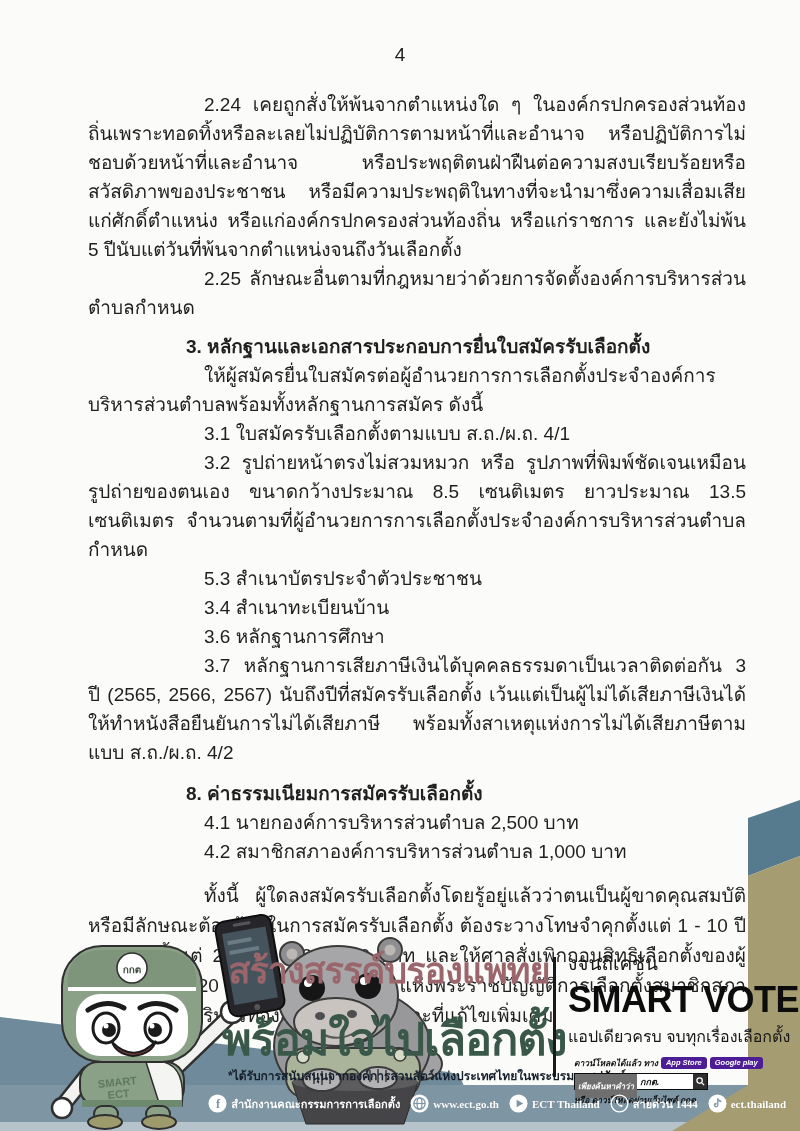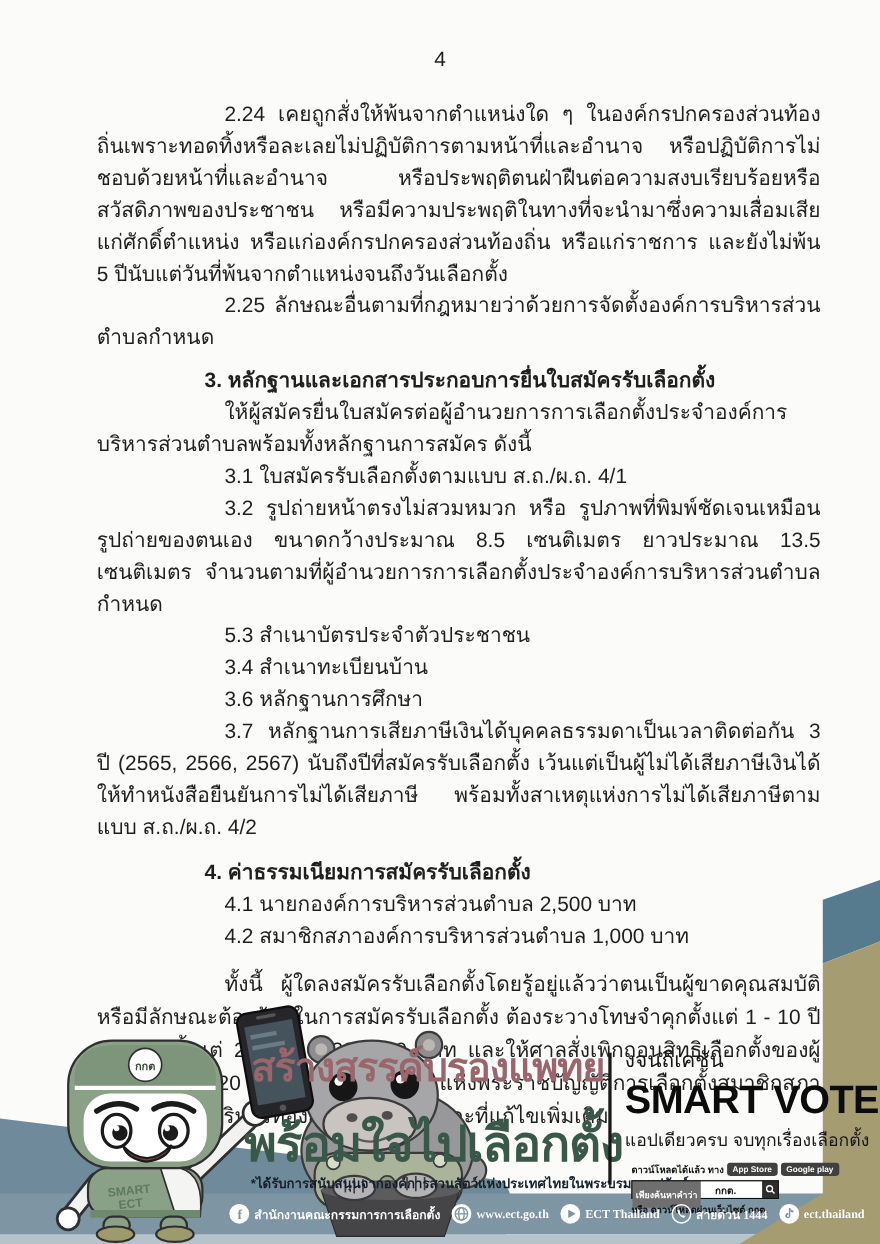--- a/index.html
+++ b/index.html
@@ -21,29 +21,29 @@
   .tagline .l1{font-size:36px;font-weight:600;letter-spacing:-1px;color:#9b666b;white-space:nowrap;}
   .tagline .l2{font-size:45px;font-weight:800;letter-spacing:-1px;color:#3a5849;white-space:nowrap;margin-top:4px;}
   .footnote{position:absolute;left:228px;top:1066px;width:326px;z-index:3;font-size:12px;
             font-weight:bold;color:#151f2b;white-space:nowrap;}
   .divider{position:absolute;left:553px;top:957px;width:3px;height:120px;background:#191919;z-index:3;}
   .app{position:absolute;left:568px;top:948px;width:190px;z-index:3;color:#161616;}
   .app .lbl{font-size:19px;}
   .app .name{font-size:36px;font-weight:800;letter-spacing:-.5px;color:#0c0c0c;margin-top:1px;white-space:nowrap;}
   .app .sub{font-size:16px;margin-top:3px;white-space:nowrap;}
   .app .dl{display:flex;gap:6px;margin-top:7px;align-items:flex-start;}
-  .app .dlcol{display:flex;flex-direction:column;gap:3px;}
+  .app .dlcol{display:flex;flex-direction:column;gap:3px;font-style:italic;}
   .smalltext{font-size:8.5px;font-weight:bold;color:#111;white-space:nowrap;}
-  .badge{background:#404040;color:#fff;border-radius:3px;font-size:7.5px;font-weight:bold;
+  .badge{background:#4c1d95;color:#fff;border-radius:3px;font-size:7.5px;font-weight:bold;
          padding:2px 5px;line-height:1;white-space:nowrap;}
   .searchrow{display:flex;align-items:stretch;border:1px solid #0d0d0d;background:#2e2e2e;height:15px;width:132px;}
   .searchrow .pfx{background:#6f6f6f;color:#fff;font-size:8px;font-weight:bold;padding:12px 3px;
                   display:flex;align-items:center;white-space:nowrap;}
   .searchrow .term{background:#fff;color:#111;font-size:9px;font-weight:bold;flex:1;
-                   display:flex;align-items:center;padding:0 13px;}
+                   display:flex;align-items:center;padding:0 3px;}
   .searchrow .btn{width:14px;display:flex;align-items:center;justify-content:center;background:#2e2e2e;}
   
   .bar{position:absolute;left:0;top:1085px;width:800px;height:37px;z-index:3;
        display:flex;align-items:center;justify-content:flex-end;gap:10px;padding-right:14px;
        box-sizing:border-box;color:#fff;}
   .bar .item{display:flex;align-items:center;gap:4px;}
   .bar .label{font-size:11px;font-weight:bold;white-space:nowrap;text-shadow:0 0 1px rgba(0,0,0,.15);font-family:Liberation Serif, serif;}
   .icn{display:block;}
 </style>
 </head>
@@ -57,21 +57,21 @@
     <p>2.24 เคยถูกสั่งให้พ้นจากตำแหน่งใด ๆ ในองค์กรปกครองส่วนท้องถิ่นเพราะทอดทิ้งหรือละเลยไม่ปฏิบัติการตามหน้าที่และอำนาจ หรือปฏิบัติการไม่ชอบด้วยหน้าที่และอำนาจ หรือประพฤติตนฝ่าฝืนต่อความสงบเรียบร้อยหรือสวัสดิภาพของประชาชน หรือมีความประพฤติในทางที่จะนำมาซึ่งความเสื่อมเสียแก่ศักดิ์ตำแหน่ง หรือแก่องค์กรปกครองส่วนท้องถิ่น หรือแก่ราชการ และยังไม่พ้น 5 ปีนับแต่วันที่พ้นจากตำแหน่งจนถึงวันเลือกตั้ง</p>
     <p>2.25 ลักษณะอื่นตามที่กฎหมายว่าด้วยการจัดตั้งองค์การบริหารส่วนตำบลกำหนด</p>
     <p class="hd">3. หลักฐานและเอกสารประกอบการยื่นใบสมัครรับเลือกตั้ง</p>
     <p>ให้ผู้สมัครยื่นใบสมัครต่อผู้อำนวยการการเลือกตั้งประจำองค์การบริหารส่วนตำบลพร้อมทั้งหลักฐานการสมัคร ดังนี้</p>
     <p>3.1 ใบสมัครรับเลือกตั้งตามแบบ ส.ถ./ผ.ถ. 4/1</p>
     <p>3.2 รูปถ่ายหน้าตรงไม่สวมหมวก หรือ รูปภาพที่พิมพ์ชัดเจนเหมือนรูปถ่ายของตนเอง ขนาดกว้างประมาณ 8.5 เซนติเมตร ยาวประมาณ 13.5 เซนติเมตร จำนวนตามที่ผู้อำนวยการการเลือกตั้งประจำองค์การบริหารส่วนตำบลกำหนด</p>
     <p>5.3 สำเนาบัตรประจำตัวประชาชน</p>
     <p>3.4 สำเนาทะเบียนบ้าน</p>
     <p>3.6 หลักฐานการศึกษา</p>
     <p>3.7 หลักฐานการเสียภาษีเงินได้บุคคลธรรมดาเป็นเวลาติดต่อกัน 3 ปี (2565, 2566, 2567) นับถึงปีที่สมัครรับเลือกตั้ง เว้นแต่เป็นผู้ไม่ได้เสียภาษีเงินได้ ให้ทำหนังสือยืนยันการไม่ได้เสียภาษี พร้อมทั้งสาเหตุแห่งการไม่ได้เสียภาษีตามแบบ ส.ถ./ผ.ถ. 4/2</p>
-    <p class="hd sp">4. ค่าธรรมเนียมการสมัครรับเลือกตั้ง</p>
+    <p class="hd sp">8. ค่าธรรมเนียมการสมัครรับเลือกตั้ง</p>
     <p>4.1 นายกองค์การบริหารส่วนตำบล 2,500 บาท</p>
     <p>4.2 สมาชิกสภาองค์การบริหารส่วนตำบล 1,000 บาท</p>
     <p class="closing">ทั้งนี้ ผู้ใดลงสมัครรับเลือกตั้งโดยรู้อยู่แล้วว่าตนเป็นผู้ขาดคุณสมบัติหรือมีลักษณะต้องห้ามในการสมัครรับเลือกตั้ง ต้องระวางโทษจำคุกตั้งแต่ 1 - 10 ปี และปรับตั้งแต่ 20,000 – 200,000 บาท และให้ศาลสั่งเพิกถอนสิทธิเลือกตั้งของผู้นั้นมีกำหนด 20 ปี ตามมาตรา 120 แห่งพระราชบัญญัติการเลือกตั้งสมาชิกสภาท้องถิ่นหรือผู้บริหารท้องถิ่น พ.ศ. 2562 และที่แก้ไขเพิ่มเติม</p>
   </div>
 
   <svg class="bg-shapes" viewBox="0 0 800 331" aria-hidden="true">
     <rect x="-40" y="212" width="510" height="170" rx="18" transform="rotate(7 -40 212)" fill="#6f8b9b"></rect>
     <rect x="0" y="285" width="800" height="37" fill="#7e95a4"></rect>
     <rect x="0" y="322" width="800" height="9" fill="#b7c3cb"></rect>
     <polygon points="748,18 800,0 800,56 748,76" fill="#567b8e"></polygon>

